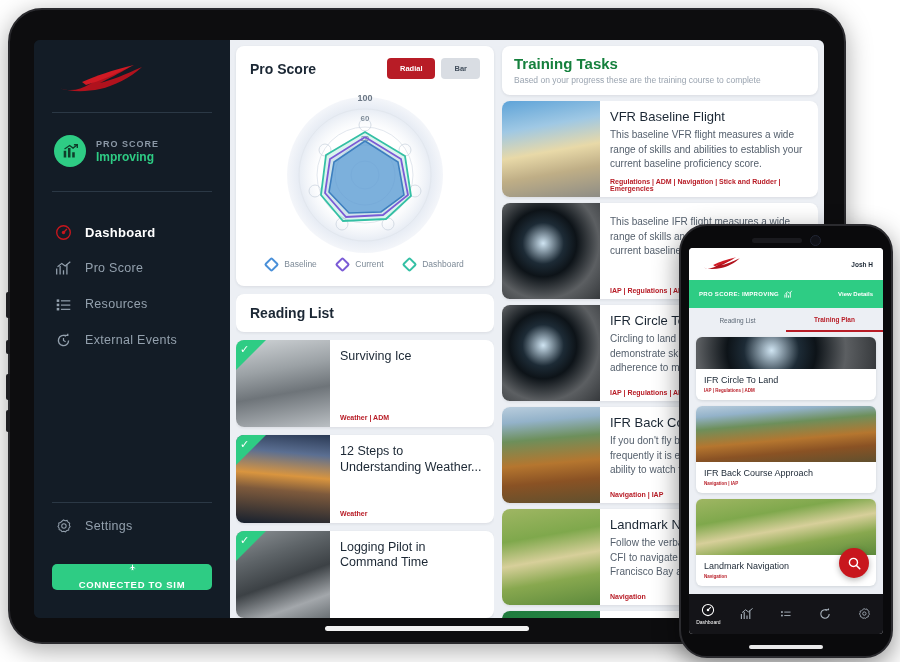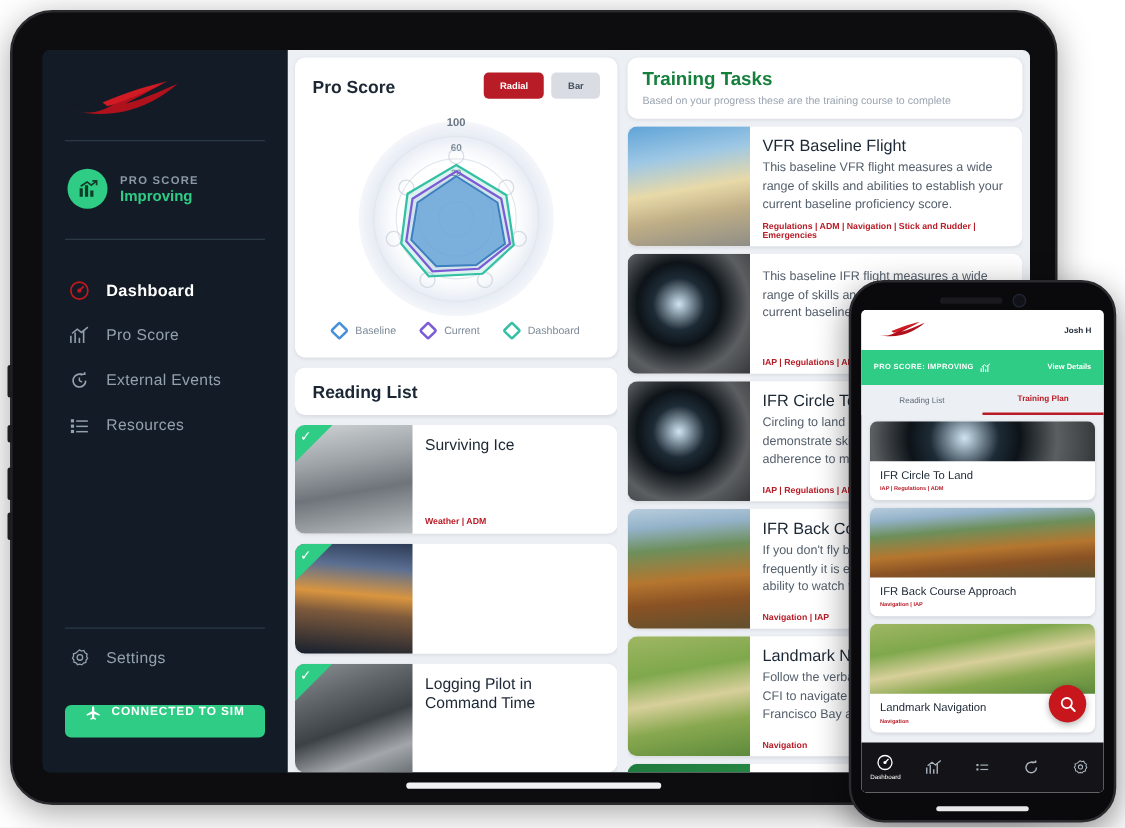--- a/index.html
+++ b/index.html
@@ -72,22 +72,23 @@
   .nicon { width: 18px; height: 18px; display:flex; align-items:center; justify-content:center; flex: 0 0 18px;}
 
   .sidebar-bottom { position: absolute; left: 18px; right: 18px; bottom: 0; }
   .settings-row { padding-top: 8px; }
   .simbtn {
     margin: 20px 0 28px 0;
     background: #2ecc84; color: #fff;
     border: none; border-radius: 5px;
     height: 26px; width: 100%;
     font-size: 9.5px; font-weight: bold; letter-spacing: .7px;
-    display: flex; align-items: flex-start; justify-content: center; gap: 8px;
+    display: flex; align-items: center; justify-content: center; gap: 8px;
     cursor: pointer;
+    flex-direction: column;
   }
 
   
   .content {
     flex: 1; height: 100%;
     background: #eceff4;
     display: flex;
     padding: 6px 0 0 6px;
     gap: 8px;
     overflow: hidden;
@@ -240,39 +241,39 @@
             <svg width="17" height="17" viewBox="0 0 20 20">
                 <path d="M2 17 L2 10 M6 17 L6 7 M10 17 L10 12 M14 17 L14 5" stroke="#93a0ad" stroke-width="1.5"></path>
                 <path d="M3 8 L8 4 L12 7 L18 2" stroke="#93a0ad" stroke-width="1.4" fill="none"></path>
               </svg>
           </span>
           <span class="nlabel">Pro Score</span>
         </div>
         <div class="navitem">
           <span class="nicon">
             <svg width="17" height="17" viewBox="0 0 20 20">
-                <path d="M16 10 A6 6 0 1 1 13 4.8" stroke="#93a0ad" stroke-width="1.6" fill="none"></path>
-                <path d="M10 4 L15 4 L15 2" stroke="#93a0ad" stroke-width="1.6" fill="none"></path>
-                <path d="M10 7 L10 10 L12.5 11.5" stroke="#93a0ad" stroke-width="1.4" fill="none"></path>
-              </svg>
-          </span>
-          <span class="nlabel">External Events</span>
-        </div>
-        <div class="navitem">
-          <span class="nicon">
-            <svg width="17" height="17" viewBox="0 0 20 20">
                 <rect x="2" y="4" width="3" height="3" fill="#93a0ad"></rect>
                 <rect x="2" y="9" width="3" height="3" fill="#93a0ad"></rect>
                 <rect x="2" y="14" width="3" height="3" fill="#93a0ad"></rect>
                 <rect x="7" y="5" width="11" height="1.4" fill="#93a0ad"></rect>
                 <rect x="7" y="10" width="11" height="1.4" fill="#93a0ad"></rect>
                 <rect x="7" y="15" width="11" height="1.4" fill="#93a0ad"></rect>
               </svg>
           </span>
           <span class="nlabel">Resources</span>
+        </div>
+        <div class="navitem">
+          <span class="nicon">
+            <svg width="17" height="17" viewBox="0 0 20 20">
+                <path d="M16 10 A6 6 0 1 1 13 4.8" stroke="#93a0ad" stroke-width="1.6" fill="none"></path>
+                <path d="M10 4 L15 4 L15 2" stroke="#93a0ad" stroke-width="1.6" fill="none"></path>
+                <path d="M10 7 L10 10 L12.5 11.5" stroke="#93a0ad" stroke-width="1.4" fill="none"></path>
+              </svg>
+          </span>
+          <span class="nlabel">External Events</span>
         </div>
       </div>
 
       <div class="sidebar-bottom">
         <div class="hr"></div>
         <div class="navitem settings-row">
           <span class="nicon">
             <svg width="17" height="17" viewBox="0 0 20 20">
                 <path d="M10 2.3 L12 3.3 L14.2 2.8 L15.4 5 L17.3 6.2 L16.8 8.4 L17.8 10.3 L16.3 11.9 L16.1 14.1 L13.9 14.6 L12.4 16.3 L10.3 15.6 L8.2 16.2 L7 14.4 L4.9 13.8 L4.8 11.6 L3.5 10 L4.6 8.1 L4.4 5.9 L6.6 5.3 Z" stroke="#93a0ad" stroke-width="1.2" fill="none"></path>
                 <circle cx="10.5" cy="9.4" r="2.6" stroke="#93a0ad" stroke-width="1.2" fill="none"></circle>
@@ -369,20 +370,24 @@
                 <div class="rl-tags">Weather | ADM</div>
               </div>
             </div>
 
             <div class="rl-item">
               <div class="rl-thumb img-rainbow">
                 <div class="rl-check">
                     <span>✓</span>
                   </div>
               </div>
+              <div class="rl-body">
+                <div class="rl-title">12 Steps to Understanding Weather...</div>
+                <div class="rl-tags">Weather</div>
+              </div>
             </div>
 
             <div class="rl-item">
               <div class="rl-thumb img-cockpit">
                 <div class="rl-check">
                     <span>✓</span>
                   </div>
               </div>
               <div class="rl-body">
                 <div class="rl-title">Logging Pilot in Command Time</div>

